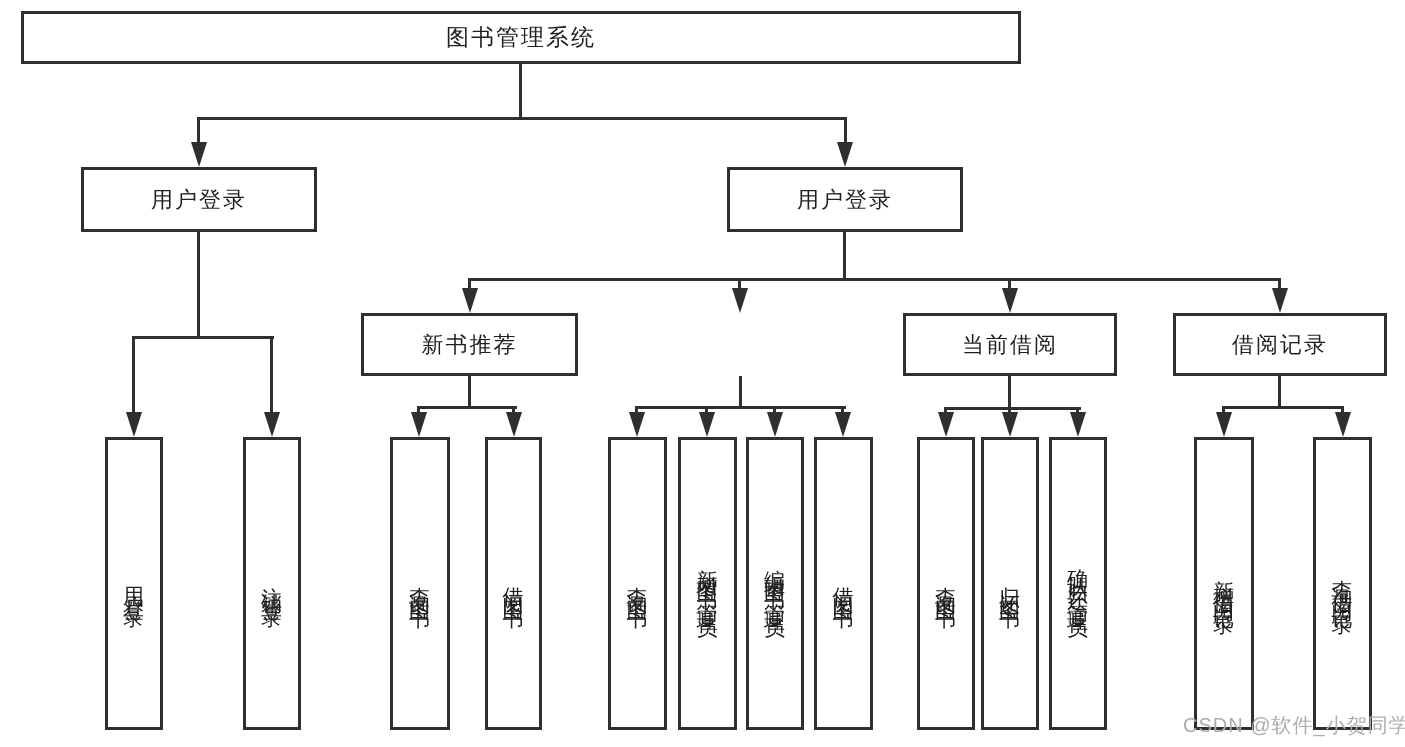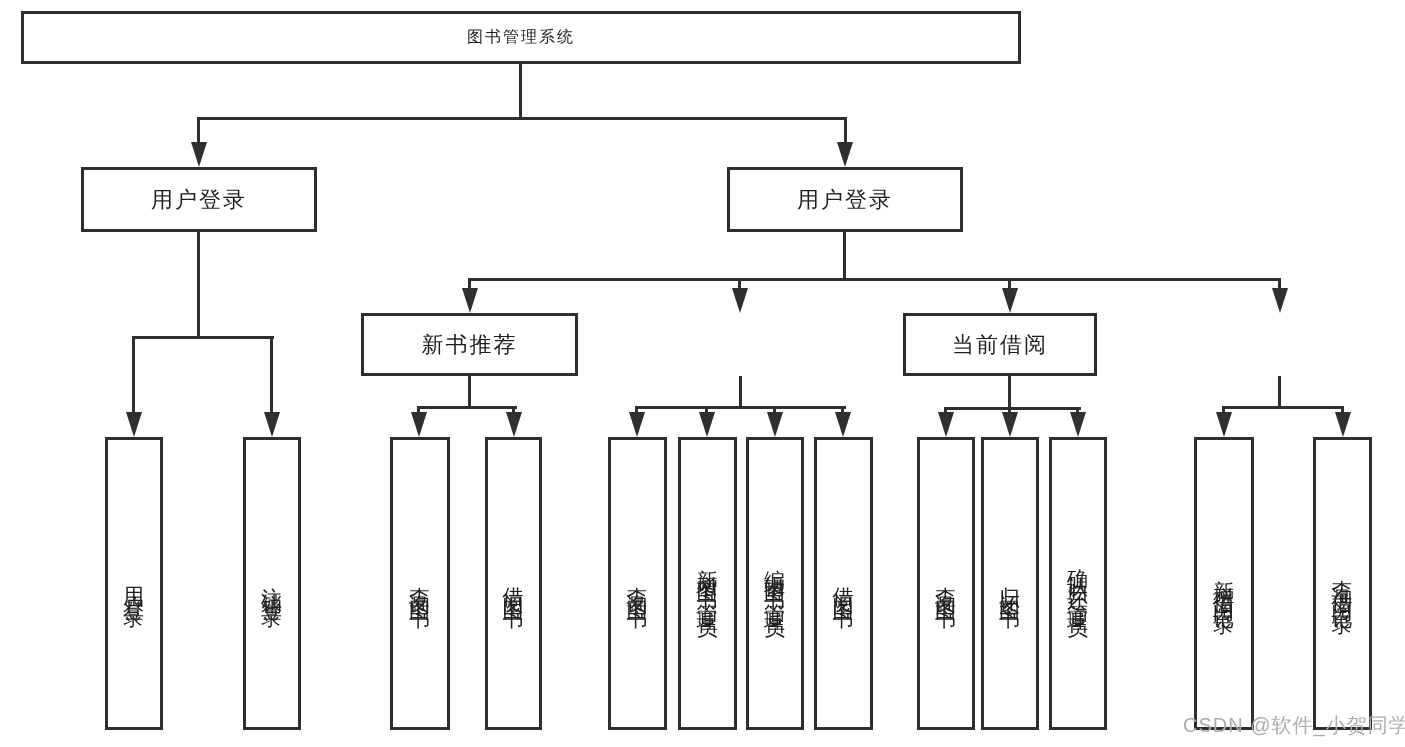--- a/index.html
+++ b/index.html
@@ -5,21 +5,21 @@
   html,body{margin:0;padding:0;background:#ffffff;}
   #canvas{
     position:relative;width:1405px;height:747px;background:#ffffff;
     font-family:"Liberation Sans",sans-serif;color:#1f1f1f;overflow:hidden;
   }
   .box{
     position:absolute;box-sizing:border-box;border:3px solid #2f2f2f;background:#ffffff;
     display:flex;align-items:center;justify-content:center;
     font-size:22px;letter-spacing:2px;color:#1f1f1f;z-index:2;
   }
-  .box.top{font-size:16px;}
+  .box.top{font-size:23px;}
   .vbox{
     position:absolute;box-sizing:border-box;border:3px solid #2f2f2f;background:#ffffff;
     display:flex;align-items:center;justify-content:center;z-index:2;
   }
   .vbox span{
     writing-mode:vertical-rl;text-orientation:mixed;
     font-size:21px;letter-spacing:7px;line-height:1;color:#1f1f1f;white-space:nowrap;
   }
   .vline{position:absolute;width:3px;background:#2f2f2f;z-index:1;}
   .hline{position:absolute;height:3px;background:#2f2f2f;z-index:1;}
@@ -37,21 +37,22 @@
 <body>
 
 <div id="canvas">
 
   <div class="box top" style="left:21px;top:11px;width:1000px;height:53px;">图书管理系统</div>
 
   <div class="box" style="left:81px;top:167px;width:236px;height:65px;">用户登录</div>
   <div class="box" style="left:727px;top:167px;width:236px;height:65px;">用户登录</div>
 
   <div class="box" style="left:361px;top:313px;width:217px;height:63px;">新书推荐</div>
-  <div class="box" style="left:903px;top:313px;width:194px;height:63px;">当前借阅</div>
+  <div class="box" style="left:903px;top:313px;width:214px;height:63px;">当前借阅</div>
+  <div class="box" style="left:1173px;top:313px;width:214px;height:63px;">借阅记录</div>
 
   <div class="vbox" style="left:105px;top:437px;width:58px;height:293px;">
     <span>用户登录</span>
   </div>
   <div class="vbox" style="left:243px;top:437px;width:58px;height:293px;">
     <span>注销登录</span>
   </div>
 
   <div class="vbox" style="left:390px;top:437px;width:60px;height:293px;">
     <span>查询图书</span>

